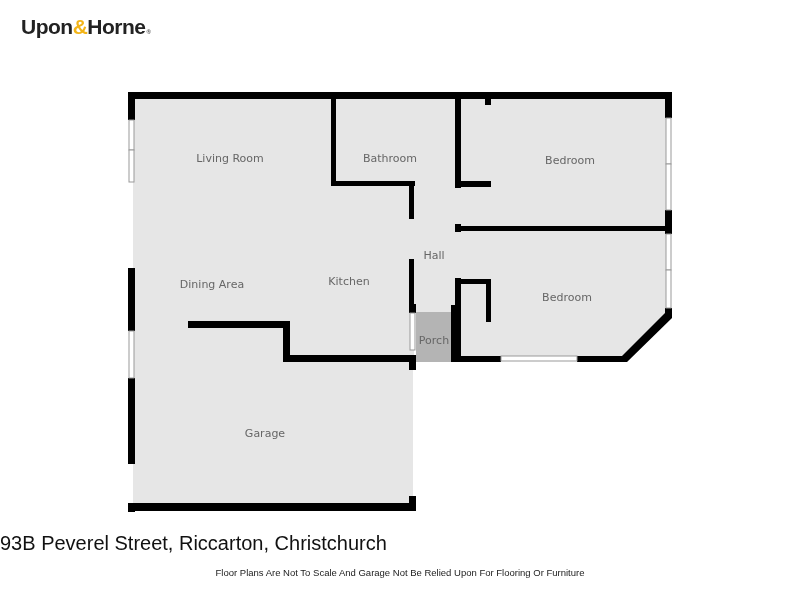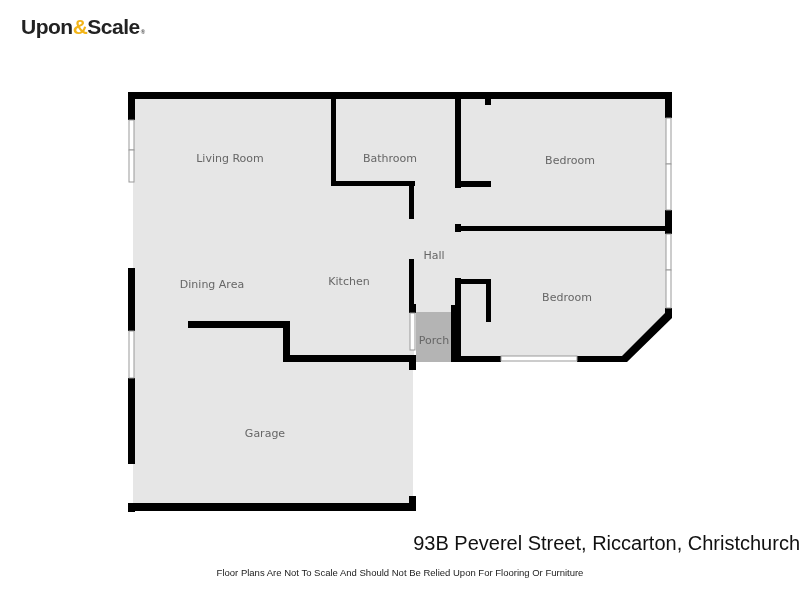--- a/index.html
+++ b/index.html
@@ -2,28 +2,28 @@
 <html><head>
 <meta charset="utf-8">
 <style>
   html, body { margin:0; padding:0; background:#ffffff; }
   body { width:800px; height:600px; position:relative; overflow:hidden; font-family:"DejaVu Sans", sans-serif; }
   .logo { position:absolute; left:21px; top:15px; font-family:"Liberation Sans", sans-serif; font-weight:bold; font-size:21px; letter-spacing:-0.5px; color:#222; }
   .logo .amp { color:#f2b418; }
   .logo .reg { font-size:6px; vertical-align:baseline; color:#555; margin-left:1px; }
   svg.plan { position:absolute; left:0; top:0; }
   .room-label { font-family:"DejaVu Sans", sans-serif; font-size:11px; fill:#666; }
-  .address { position:absolute; left:0; width:800px; top:532px; text-align:right; font-family:"Liberation Sans", sans-serif; font-size:20px; color:#111; }
+  .address { position:absolute; left:0; width:800px; top:532px; text-align:left; font-family:"Liberation Sans", sans-serif; font-size:20px; color:#111; }
   .disclaimer { position:absolute; left:0; width:800px; top:567px; text-align:center; font-family:"Liberation Sans", sans-serif; font-size:9.5px; color:#222; }
 </style>
 </head>
 <body>
 
 <div class="logo">
-  <span>Upon</span><span class="amp">&amp;</span><span>Scale</span><span class="reg">®</span>
+  <span>Upon</span><span class="amp">&amp;</span><span>Horne</span><span class="reg">®</span>
 </div>
 
 <svg class="plan" width="800" height="600" viewBox="0 0 800 600">
 
   <g>
 
     <polygon points="133,97 414,97 414,358 286,358 286,325 133,325" fill="#e6e6e6"></polygon>
 
     <rect x="334" y="97" width="124" height="88" fill="#e6e6e6"></rect>
 
@@ -105,13 +105,13 @@
     <text class="room-label" x="434" y="259" text-anchor="middle">Hall</text>
     <text class="room-label" x="212" y="288" text-anchor="middle">Dining Area</text>
     <text class="room-label" x="349" y="285" text-anchor="middle">Kitchen</text>
     <text class="room-label" x="567" y="301" text-anchor="middle">Bedroom</text>
     <text class="room-label" x="434" y="344" text-anchor="middle">Porch</text>
     <text class="room-label" x="265" y="437" text-anchor="middle">Garage</text>
   </g>
 </svg>
 
 <div class="address">93B Peverel Street, Riccarton, Christchurch</div>
-<div class="disclaimer">Floor Plans Are Not To Scale And Should Not Be Relied Upon For Flooring Or Furniture</div>
+<div class="disclaimer">Floor Plans Are Not To Scale And Garage Not Be Relied Upon For Flooring Or Furniture</div>
 
 </body></html>

